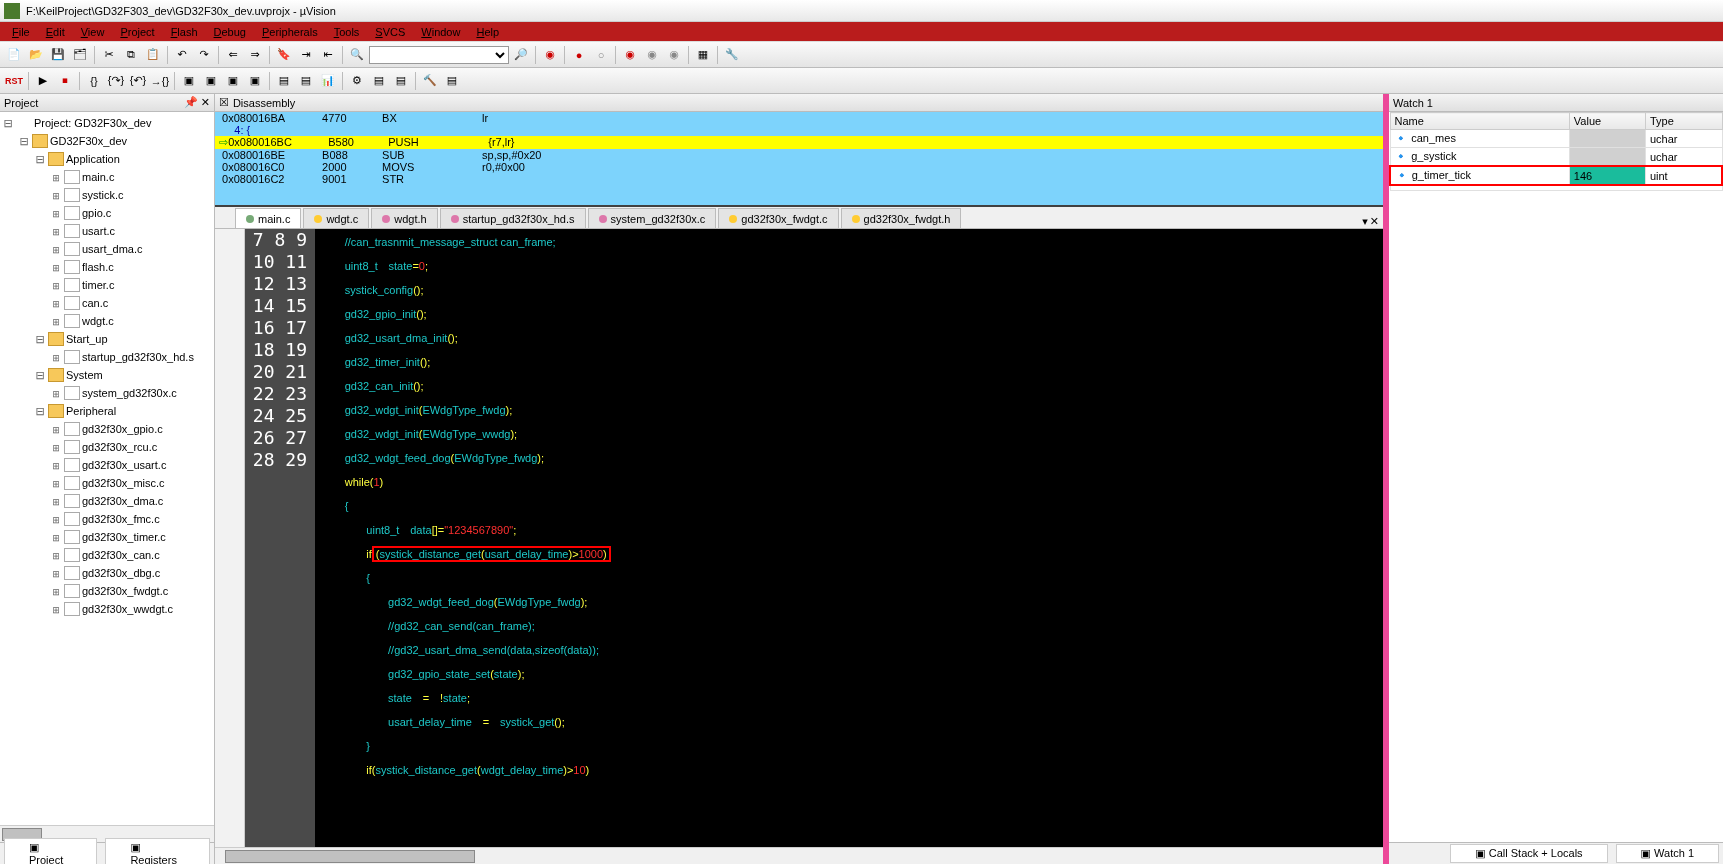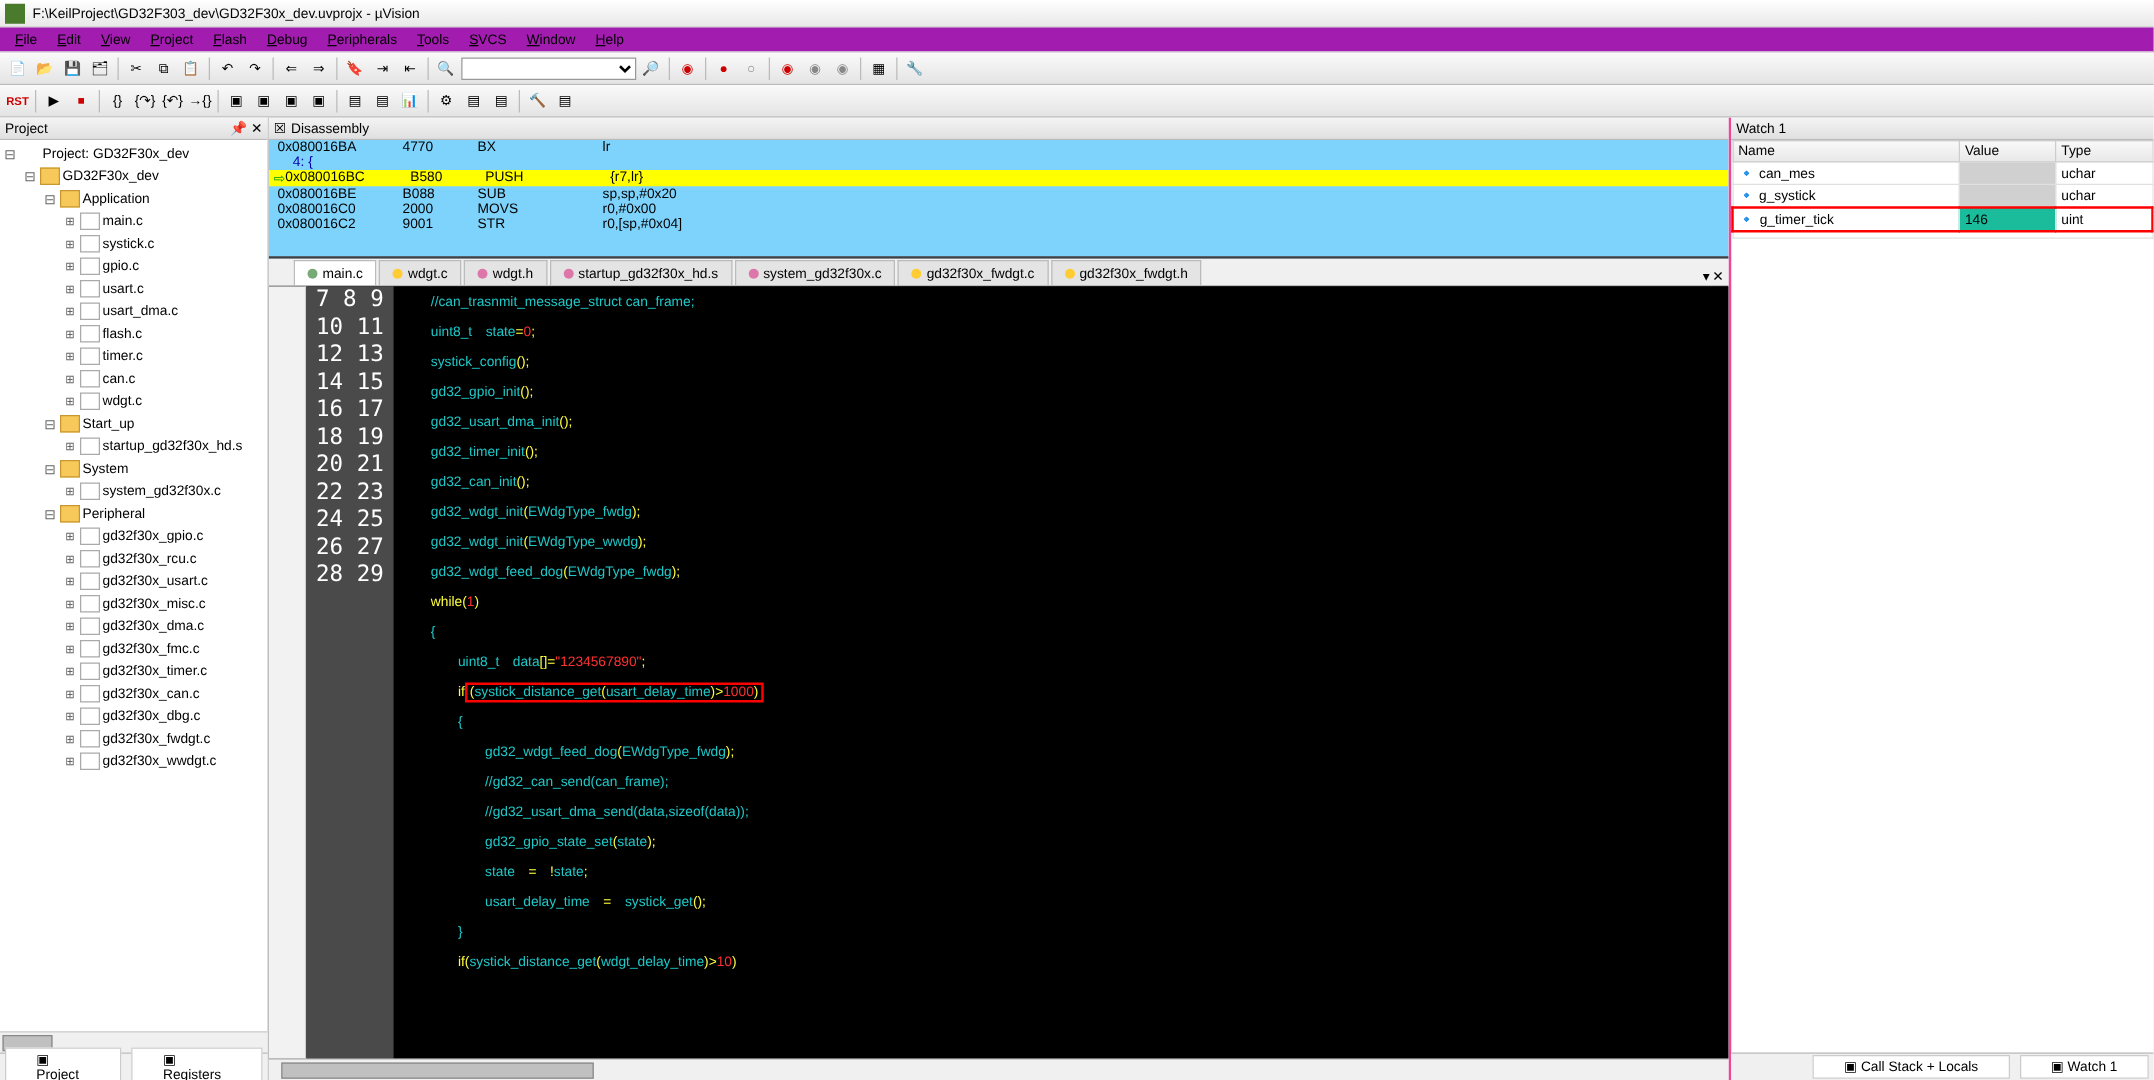--- a/index.html
+++ b/index.html
@@ -1,19 +1,19 @@
 <!DOCTYPE html>
 <html><head>
 <meta charset="utf-8">
 <style>
 *{box-sizing:border-box;margin:0;padding:0;font-family:"Segoe UI",Tahoma,sans-serif;font-size:11px}
 body{background:#f0f0f0;width:1723px;height:864px;overflow:hidden;display:flex;flex-direction:column}
 .titlebar{height:22px;background:linear-gradient(#fff,#e8e8e8);display:flex;align-items:center;padding:0 4px;border-bottom:1px solid #ccc}
 .titlebar .icon{width:16px;height:16px;background:#4a7a2c;margin-right:6px}
-.menubar{height:20px;background:#a21caf;display:flex;align-items:center;padding:0 4px;border-bottom:1px solid #ddd}
+.menubar{height:20px;background:#b91c1c;display:flex;align-items:center;padding:0 4px;border-bottom:1px solid #ddd}
 .menubar span{padding:2px 8px;cursor:pointer}
 .toolbar{height:26px;background:linear-gradient(#fafafa,#e4e4e4);border-bottom:1px solid #bbb;display:flex;align-items:center;padding:0 4px;gap:2px}
 .tb-btn{width:20px;height:20px;display:flex;align-items:center;justify-content:center;border:1px solid transparent;cursor:pointer}
 .tb-sep{width:1px;height:18px;background:#bbb;margin:0 2px}
 .tb-combo{height:18px;border:1px solid #999;background:#fff;font-size:11px;padding:0 2px}
 .main{flex:1;display:flex;overflow:hidden}
 .left-panel{width:215px;background:#fff;border-right:1px solid #bbb;display:flex;flex-direction:column}
 .panel-hdr{height:18px;background:linear-gradient(#f4f4f4,#e0e0e0);border-bottom:1px solid #bbb;display:flex;align-items:center;padding:0 4px;font-size:11px;justify-content:space-between}
 .tree{flex:1;overflow:auto;padding:2px}
 .tree-node{display:flex;align-items:center;height:18px;padding-left:0;cursor:pointer;white-space:nowrap}
@@ -46,21 +46,21 @@
 .c-type{color:#1ec8c8}
 .c-fn{color:#1ec8c8}
 .c-num{color:#ff3030}
 .c-str{color:#ff3030}
 .c-punc{color:#ffff40}
 .c-id{color:#1ec8c8}
 .c-brace{color:#1ec8c8}
 .c-while{color:#ffff40}
 .c-if{color:#ffff40}
 .redbox{border:2px solid #ff0000;padding:0 2px}
-.right-panel{width:340px;background:#fff;border-left:2px solid #ec4899;display:flex;flex-direction:column}
+.right-panel{width:340px;background:#fff;border-left:6px solid #ec4899;display:flex;flex-direction:column}
 .watch-hdr{height:18px;background:linear-gradient(#f4f4f4,#e0e0e0);border-bottom:1px solid #bbb;padding:0 4px;display:flex;align-items:center}
 .watch-tbl{width:100%;border-collapse:collapse;font-size:11px}
 .watch-tbl th{background:linear-gradient(#f8f8f8,#e8e8e8);border:1px solid #ccc;text-align:left;padding:2px 4px;font-weight:normal}
 .watch-tbl td{border:1px solid #e0e0e0;padding:2px 4px}
 .watch-tbl .ne{background:#d0d0d0}
 .watch-tbl tr.hl{border:2px solid #ff0000}
 .watch-tbl tr.hl td:nth-child(2){background:#1abc9c}
 .watch-tbl .enter{color:#888}
 .bottom-tabs{height:22px;background:#f0f0f0;border-top:1px solid #bbb;display:flex;align-items:center;padding:0 4px;gap:8px}
 .btab{padding:2px 24px;border:1px solid #ccc;background:#fff;cursor:pointer;font-size:11px}
@@ -317,21 +317,21 @@
     <div class="disasm-hdr">
       <span style="margin-right:4px">☒</span>
       <span>Disassembly</span>
     </div>
     <div class="disasm" id="disasm">
         <div class="disasm-line"><span> </span><span class="da-addr">0x080016BA</span><span class="da-bytes">4770</span><span class="da-op">BX</span><span class="da-args">lr</span></div>
         <div class="disasm-line"><span> </span><span style="color:#00a">    4: {</span></div>
         <div class="disasm-line hl"><span style="color:#090">⇨</span><span class="da-addr">0x080016BC</span><span class="da-bytes">B580</span><span class="da-op">PUSH</span><span class="da-args">{r7,lr}</span></div>
         <div class="disasm-line"><span> </span><span class="da-addr">0x080016BE</span><span class="da-bytes">B088</span><span class="da-op">SUB</span><span class="da-args">sp,sp,#0x20</span></div>
         <div class="disasm-line"><span> </span><span class="da-addr">0x080016C0</span><span class="da-bytes">2000</span><span class="da-op">MOVS</span><span class="da-args">r0,#0x00</span></div>
-        <div class="disasm-line"><span> </span><span class="da-addr">0x080016C2</span><span class="da-bytes">9001</span><span class="da-op">STR</span><span class="da-args">r0,[sp,#0x04]</span></div>
+        <div class="disasm-line"><span> </span><span class="da-addr">0x080016C2</span><span class="da-bytes">9001</span><span class="da-op">STR</span></div>
       </div>
 
     <div class="tabs" id="etabs">
     <div class="tab active"><span class="dot g"></span>main.c</div>
         <div class="tab"><span class="dot y"></span>wdgt.c</div>
         <div class="tab"><span class="dot p"></span>wdgt.h</div>
         <div class="tab"><span class="dot p"></span>startup_gd32f30x_hd.s</div>
         <div class="tab"><span class="dot p"></span>system_gd32f30x.c</div>
         <div class="tab"><span class="dot y"></span>gd32f30x_fwdgt.c</div>
         <div class="tab"><span class="dot y"></span>gd32f30x_fwdgt.h</div>

